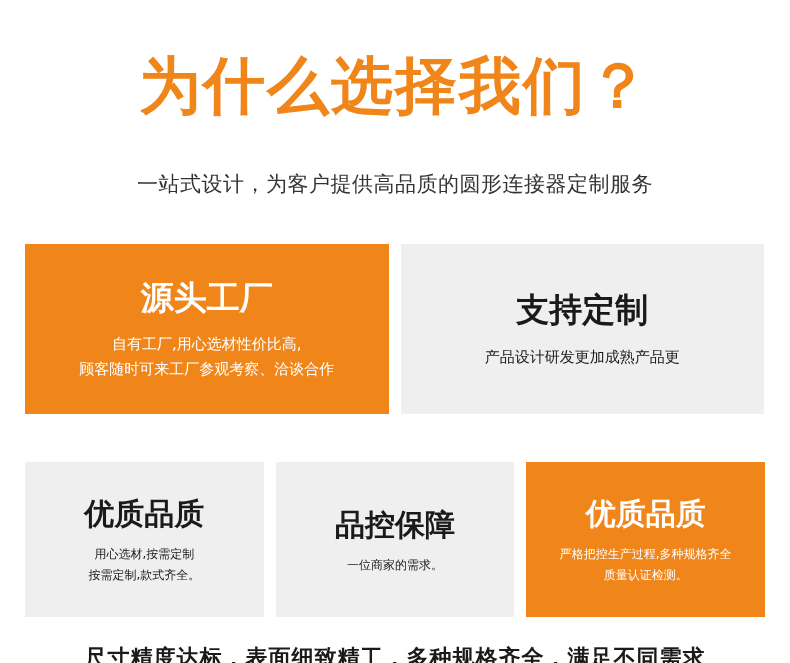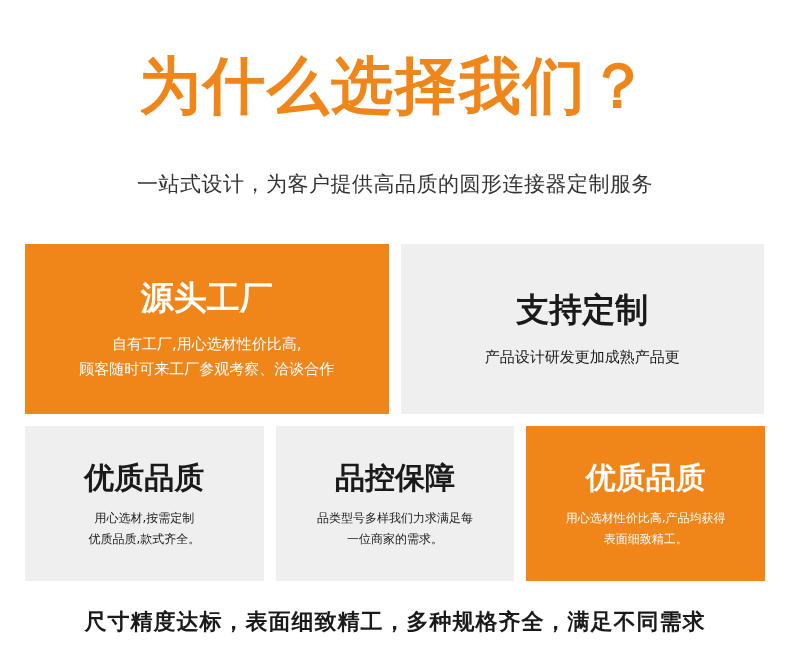--- a/index.html
+++ b/index.html
@@ -70,20 +70,21 @@
     background: #F08519;
     color: #ffffff;
   }
   .card-top {
     height: 170px;
     flex: 1 1 0;
   }
   .card-bottom {
     height: 155px;
     flex: 1 1 0;
+    margin-top: 36px;
   }
   .card-title {
     font-size: 33px;
     font-weight: bold;
     line-height: 1.1;
     margin-bottom: 16px;
     font-family: "DejaVu Sans", "Liberation Sans", sans-serif;
   }
   .card-bottom .card-title {
     font-size: 30px;
@@ -138,37 +139,36 @@
     </div>
 
   </div>
 
   <div class="grid-bottom">
 
     <div class="card card-bottom gray">
       <div class="card-title">优质品质</div>
       <div class="card-desc">
         <div>用心选材,按需定制</div>
-        <div>优质品质,款式齐全。</div>
+        <div>按需定制,款式齐全。</div>
       </div>
     </div>
 
     <div class="card card-bottom gray">
       <div class="card-title">品控保障</div>
       <div class="card-desc">
-        <div>品类型号多样我们力求满足每</div>
         <div>一位商家的需求。</div>
       </div>
     </div>
 
     <div class="card card-bottom orange">
       <div class="card-title">优质品质</div>
       <div class="card-desc">
-        <div>用心选材性价比高,产品均获得</div>
-        <div>表面细致精工。</div>
+        <div>严格把控生产过程,多种规格齐全</div>
+        <div>质量认证检测。</div>
       </div>
     </div>
 
   </div>
 
   <div class="footline">尺寸精度达标，表面细致精工，多种规格齐全，满足不同需求</div>
 
 </div>
 
 </body></html>

